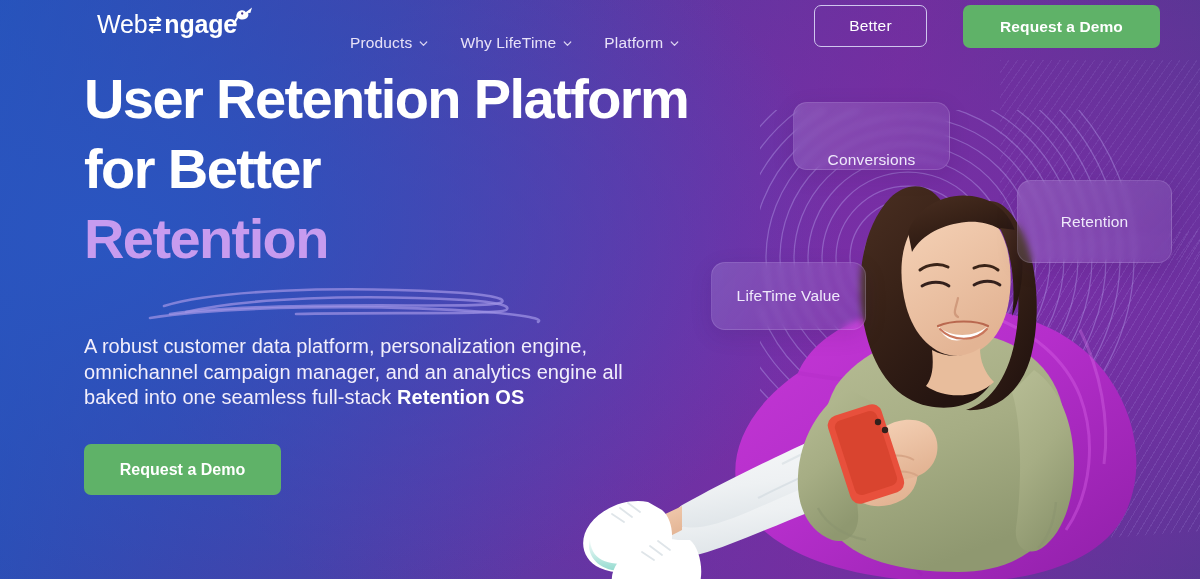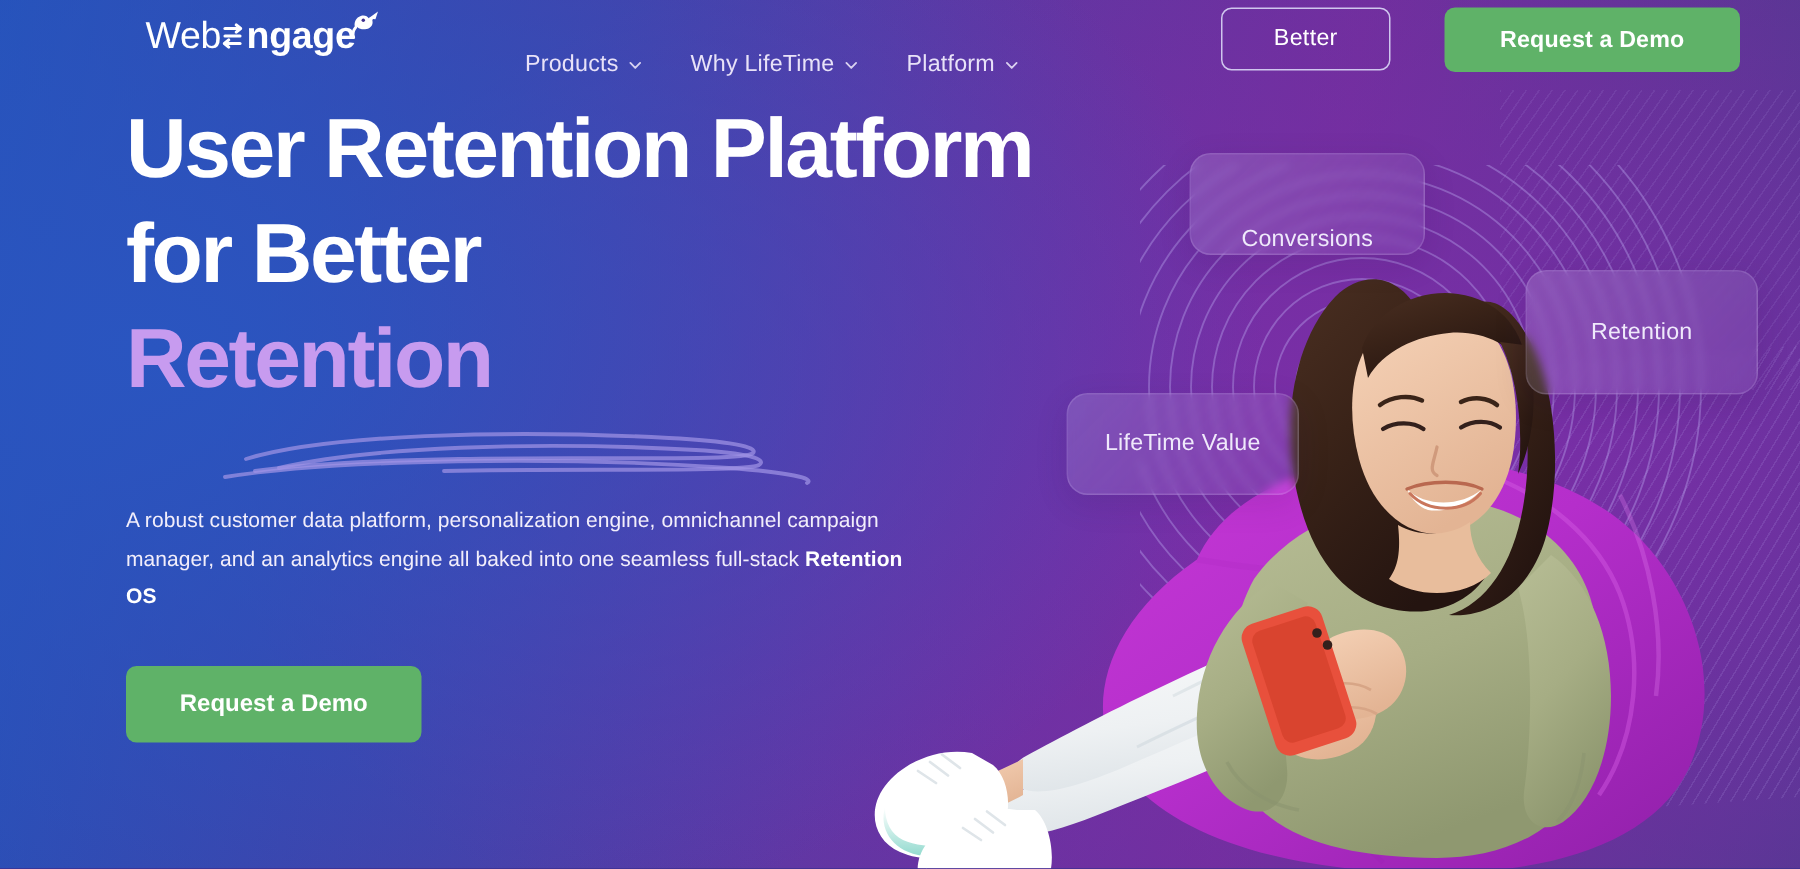--- a/index.html
+++ b/index.html
@@ -94,21 +94,21 @@
     font-size:56px; line-height:70px; font-weight:800;
     color:#ffffff; letter-spacing:-1.6px;
     font-family:"Liberation Sans", sans-serif;
   }
   .headline .accent { color:#c79bef; display:block; }
 
   .squiggle { position:absolute; left:62px; top:218px; width:420px; height:46px; }
 
   .subcopy {
     position:absolute; left:0; top:270px; width:540px;
-    font-size:14px; line-height:25.5px; color:#f2eefb;
+    font-size:20px; line-height:25.5px; color:#f2eefb;
     letter-spacing:.05px;
   }
   .subcopy b { font-weight:700; color:#ffffff; }
 
   .btn-demo-main {
     position:absolute; left:0; top:380px;
     width:197px; height:51px;
     border:none; border-radius:7px;
     background:#5fb268; color:#ffffff;
     font-size:16px; font-weight:700;

